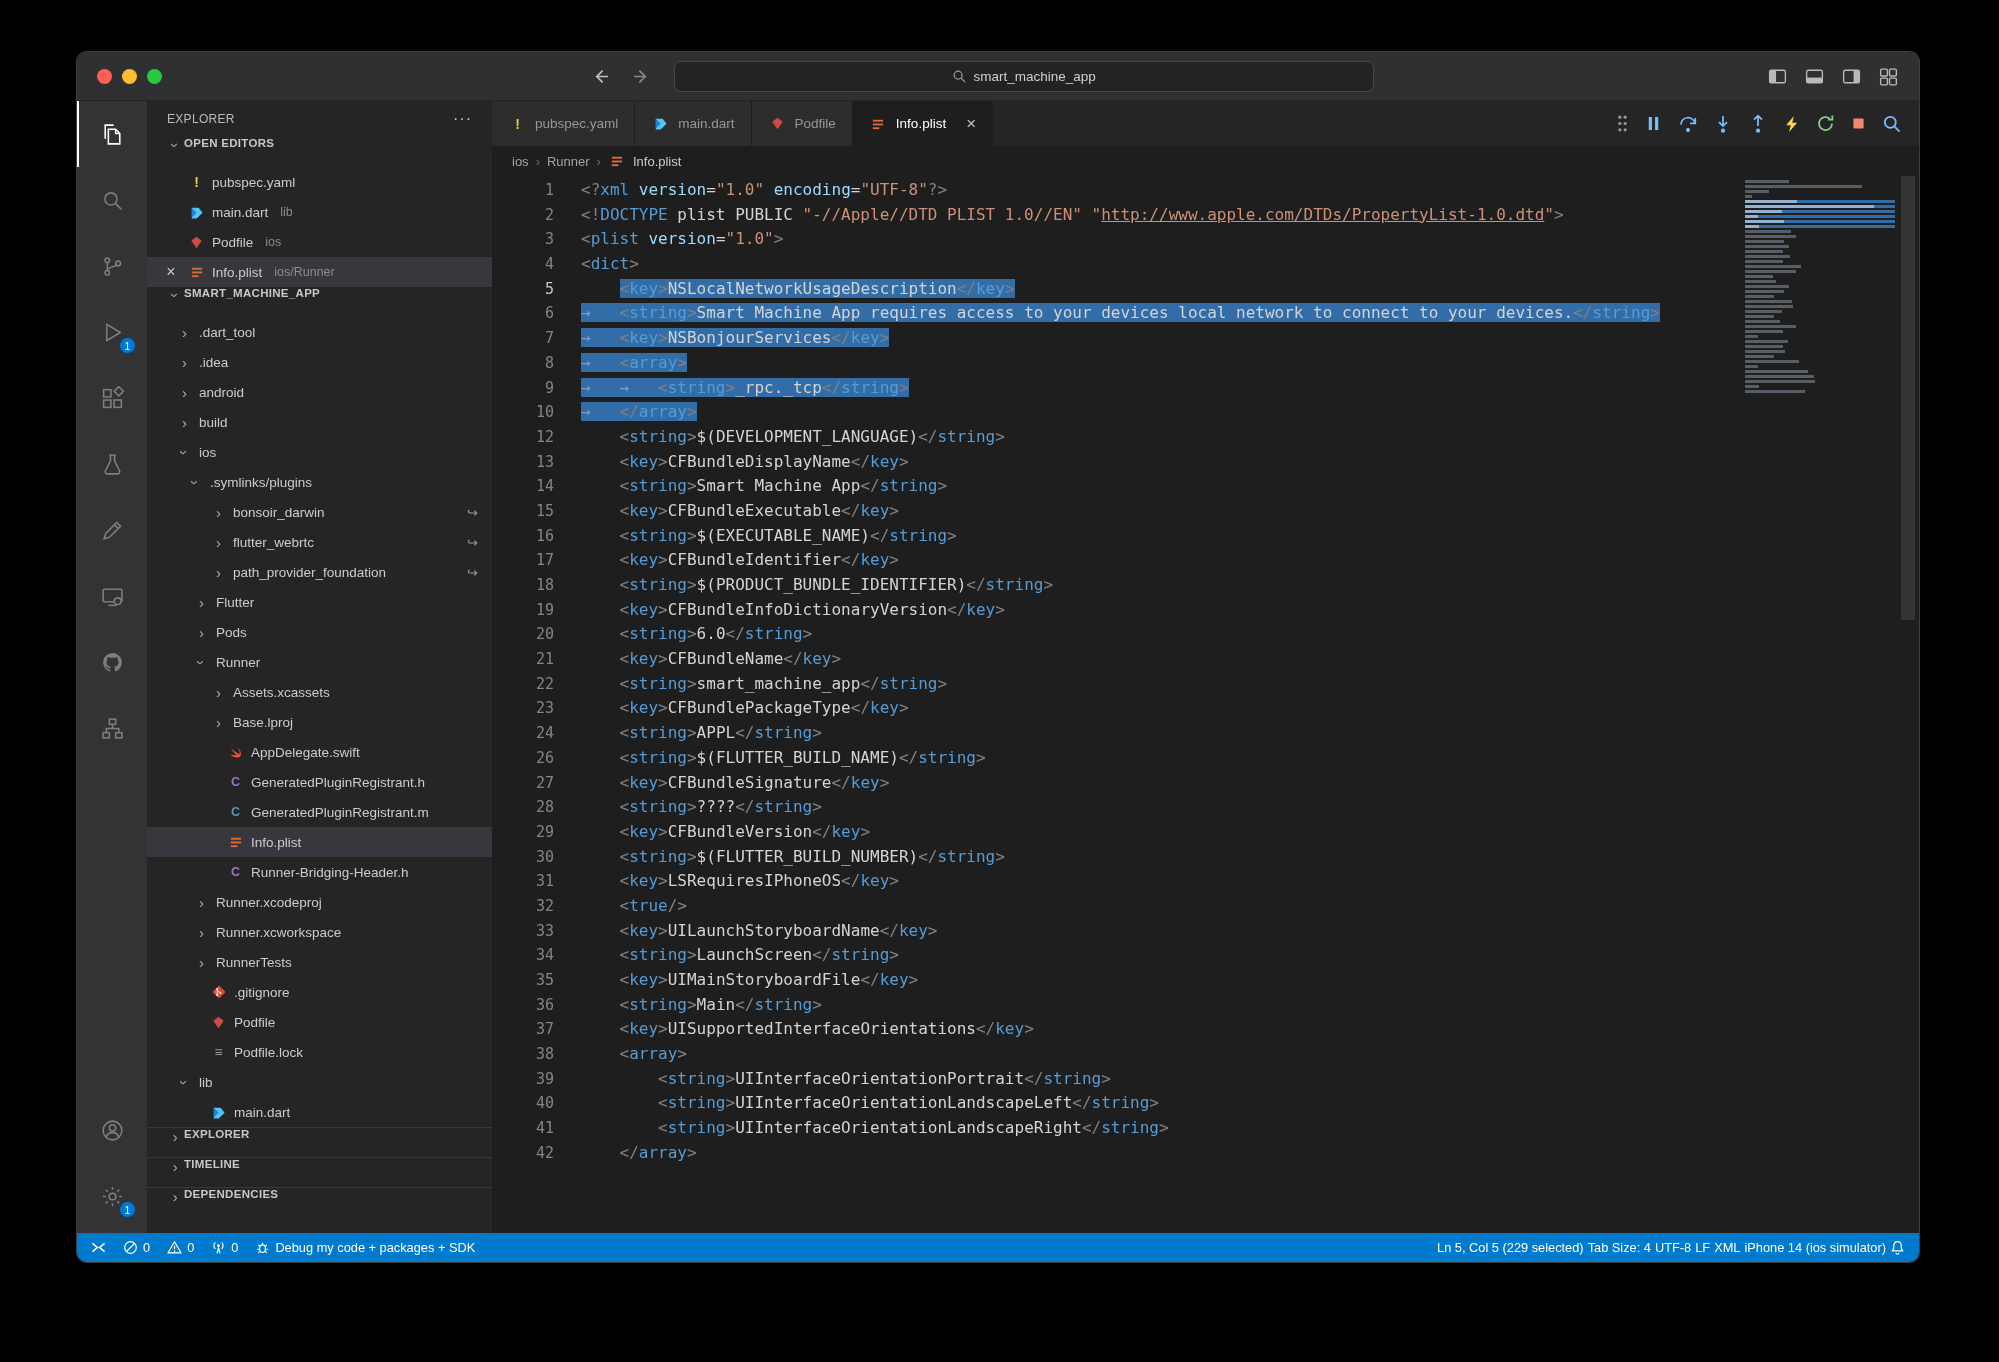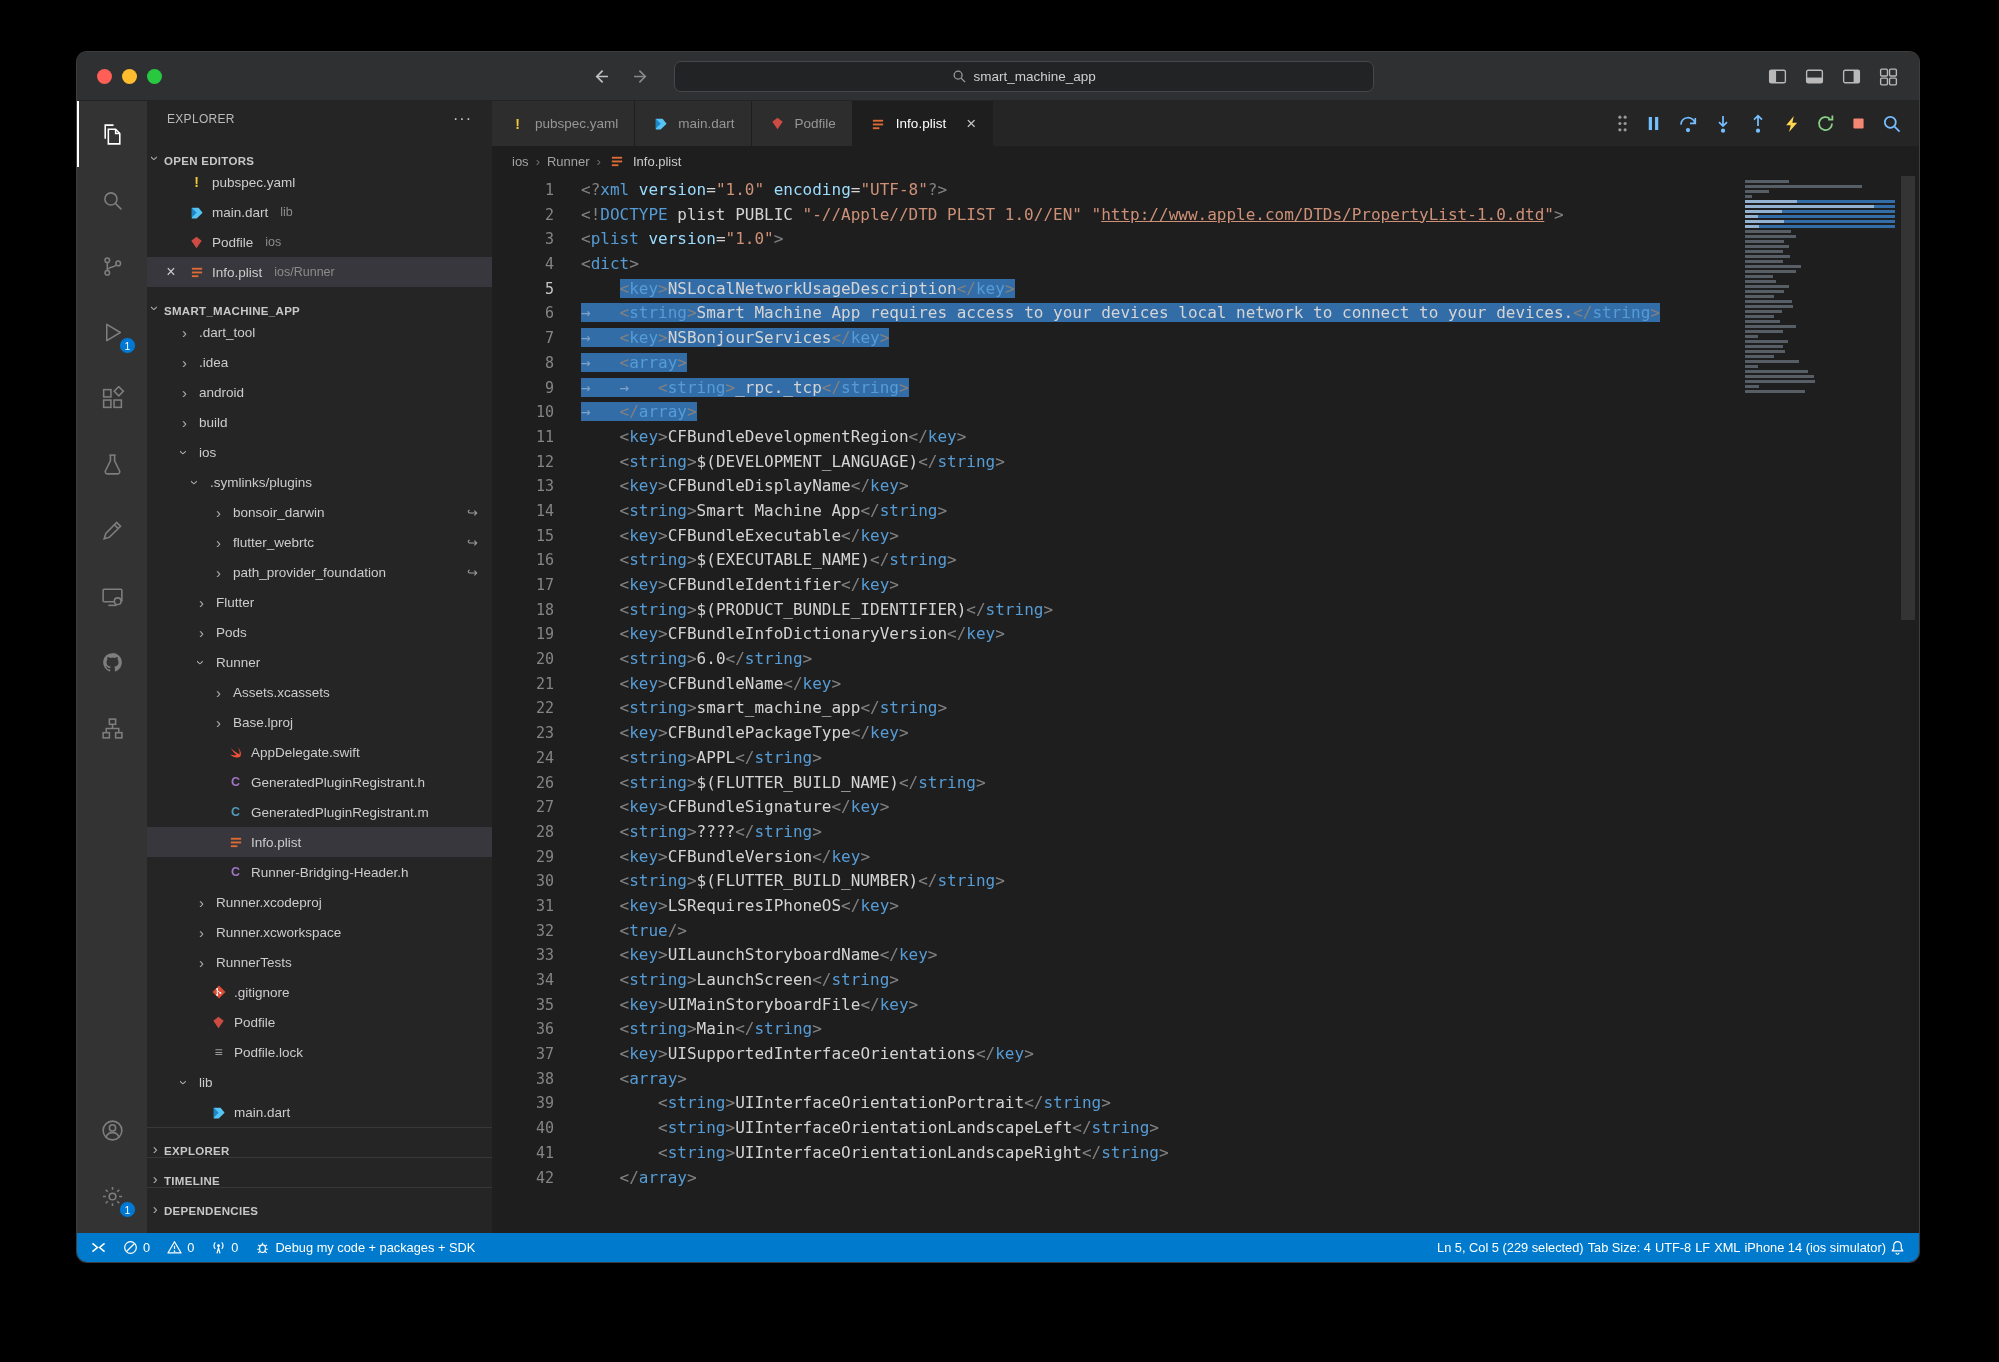--- a/index.html
+++ b/index.html
@@ -24,21 +24,21 @@
   .activitybar{width:70px;background:#333333;display:flex;flex-direction:column;flex:0 0 auto}
   .ab-item{height:66px;display:flex;align-items:center;justify-content:center;color:#7e7e7e;position:relative;cursor:pointer}
   .ab-item.active{color:#fff;box-shadow:inset 2px 0 0 #fff}
   .ab-badge{position:absolute;right:11px;bottom:11px;min-width:17px;height:17px;border-radius:9px;background:#0078d4;
     color:#fff;font-size:10.5px;display:flex;align-items:center;justify-content:center;border:1px solid #333}
   .ab-bottom{margin-top:auto;padding-bottom:4px}
   
   .sidebar{width:345px;background:#252526;display:flex;flex-direction:column;flex:0 0 auto;overflow:hidden;font-size:13.5px;color:#cccccc}
   .sb-title{height:36px;display:flex;align-items:center;padding:0 20px;font-size:12px;color:#bbbbbb;letter-spacing:.3px;flex:0 0 auto}
   .sb-title .dots{margin-left:auto;color:#c5c5c5;font-size:16px;letter-spacing:1px}
-  .sb-sec{height:30px;display:flex;align-items:flex-end;font-weight:bold;font-size:11.5px;color:#c8c8c8;padding:0 0;letter-spacing:.3px;flex:0 0 auto;cursor:pointer}
+  .sb-sec{height:30px;display:flex;align-items:flex-start;font-weight:bold;font-size:11.5px;color:#c8c8c8;padding:0 20px;letter-spacing:.3px;flex:0 0 auto;cursor:pointer}
   .sb-sec.bordered{border-top:1px solid rgba(128,128,128,.22)}
   .chev{display:inline-block;width:17px;text-align:center;color:#b0b0b0;font-size:15px;font-weight:normal;flex:0 0 auto}
   .chev.open{transform:rotate(90deg)}
   .chev-sp{display:inline-block;width:10px;flex:0 0 auto}
   .oe-row,.tree-row{height:30px;display:flex;align-items:center;gap:6px;cursor:pointer;white-space:nowrap;overflow:hidden}
   .oe-row{padding-left:14px}
   .selectedrow{background:#37373d}
   .oe-close{width:20px;color:#cccccc;font-size:16px;text-align:center;flex:0 0 auto}
   .detail{color:#8c8c8c;font-size:12.5px;margin-left:6px}
   .symarrow{margin-left:auto;margin-right:14px;color:#9a9a9a;font-size:13px}
@@ -584,21 +584,20 @@
             <div class="line"><span class="ln">1</span><span class="lc"><span class="tk-p">&lt;?</span><span class="tk-t">xml</span><span class="tk-w"> </span><span class="tk-a">version</span><span class="tk-w">=</span><span class="tk-s">"1.0"</span><span class="tk-w"> </span><span class="tk-a">encoding</span><span class="tk-w">=</span><span class="tk-s">"UTF-8"</span><span class="tk-p">?&gt;</span></span></div>
             <div class="line"><span class="ln">2</span><span class="lc"><span class="tk-p">&lt;!</span><span class="tk-t">DOCTYPE</span><span class="tk-w"> plist PUBLIC </span><span class="tk-s">"-//Apple//DTD PLIST 1.0//EN"</span><span class="tk-w"> </span><span class="tk-s">"</span><span class="tk-u">http://www.apple.com/DTDs/PropertyList-1.0.dtd</span><span class="tk-s">"</span><span class="tk-p">&gt;</span></span></div>
             <div class="line"><span class="ln">3</span><span class="lc"><span class="tk-p">&lt;</span><span class="tk-t">plist</span><span class="tk-w"> </span><span class="tk-a">version</span><span class="tk-w">=</span><span class="tk-s">"1.0"</span><span class="tk-p">&gt;</span></span></div>
             <div class="line"><span class="ln">4</span><span class="lc"><span class="tk-p">&lt;</span><span class="tk-t">dict</span><span class="tk-p">&gt;</span></span></div>
             <div class="line"><span class="ln active">5</span><span class="lc">    <span class="sel"><span class="tk-p">&lt;</span><span class="tk-t">key</span><span class="tk-p">&gt;</span><span class="tk-x">NSLocalNetworkUsageDescription</span><span class="tk-p">&lt;/</span><span class="tk-t">key</span><span class="tk-p">&gt;</span></span></span></div>
             <div class="line"><span class="ln">6</span><span class="lc"><span class="sel"><span class="ws">→   </span><span class="tk-p">&lt;</span><span class="tk-t">string</span><span class="tk-p">&gt;</span><span class="tk-x">Smart Machine App requires access to your devices local network to connect to your devices.</span><span class="tk-p">&lt;/</span><span class="tk-t">string</span><span class="tk-p">&gt;</span></span></span></div>
             <div class="line"><span class="ln">7</span><span class="lc"><span class="sel"><span class="ws">→   </span><span class="tk-p">&lt;</span><span class="tk-t">key</span><span class="tk-p">&gt;</span><span class="tk-x">NSBonjourServices</span><span class="tk-p">&lt;/</span><span class="tk-t">key</span><span class="tk-p">&gt;</span></span></span></div>
             <div class="line"><span class="ln">8</span><span class="lc"><span class="sel"><span class="ws">→   </span><span class="tk-p">&lt;</span><span class="tk-t">array</span><span class="tk-p">&gt;</span></span></span></div>
             <div class="line"><span class="ln">9</span><span class="lc"><span class="sel"><span class="ws">→   </span><span class="ws">→   </span><span class="tk-p">&lt;</span><span class="tk-t">string</span><span class="tk-p">&gt;</span><span class="tk-x">_rpc._tcp</span><span class="tk-p">&lt;/</span><span class="tk-t">string</span><span class="tk-p">&gt;</span></span></span></div>
             <div class="line"><span class="ln">10</span><span class="lc"><span class="sel"><span class="ws">→   </span><span class="tk-p">&lt;/</span><span class="tk-t">array</span><span class="tk-p">&gt;</span></span></span></div>
-            <div class="line"><span class="ln">11</span><span class="lc">    <span class="tk-p">&lt;</span><span class="tk-t">key</span><span class="tk-p">&gt;</span><span class="tk-x">CFBundleDevelopmentRegion</span><span class="tk-p">&lt;/</span><span class="tk-t">key</span><span class="tk-p">&gt;</span></span></div>
             <div class="line"><span class="ln">12</span><span class="lc">    <span class="tk-p">&lt;</span><span class="tk-t">string</span><span class="tk-p">&gt;</span><span class="tk-x">$(DEVELOPMENT_LANGUAGE)</span><span class="tk-p">&lt;/</span><span class="tk-t">string</span><span class="tk-p">&gt;</span></span></div>
             <div class="line"><span class="ln">13</span><span class="lc">    <span class="tk-p">&lt;</span><span class="tk-t">key</span><span class="tk-p">&gt;</span><span class="tk-x">CFBundleDisplayName</span><span class="tk-p">&lt;/</span><span class="tk-t">key</span><span class="tk-p">&gt;</span></span></div>
             <div class="line"><span class="ln">14</span><span class="lc">    <span class="tk-p">&lt;</span><span class="tk-t">string</span><span class="tk-p">&gt;</span><span class="tk-x">Smart Machine App</span><span class="tk-p">&lt;/</span><span class="tk-t">string</span><span class="tk-p">&gt;</span></span></div>
             <div class="line"><span class="ln">15</span><span class="lc">    <span class="tk-p">&lt;</span><span class="tk-t">key</span><span class="tk-p">&gt;</span><span class="tk-x">CFBundleExecutable</span><span class="tk-p">&lt;/</span><span class="tk-t">key</span><span class="tk-p">&gt;</span></span></div>
             <div class="line"><span class="ln">16</span><span class="lc">    <span class="tk-p">&lt;</span><span class="tk-t">string</span><span class="tk-p">&gt;</span><span class="tk-x">$(EXECUTABLE_NAME)</span><span class="tk-p">&lt;/</span><span class="tk-t">string</span><span class="tk-p">&gt;</span></span></div>
             <div class="line"><span class="ln">17</span><span class="lc">    <span class="tk-p">&lt;</span><span class="tk-t">key</span><span class="tk-p">&gt;</span><span class="tk-x">CFBundleIdentifier</span><span class="tk-p">&lt;/</span><span class="tk-t">key</span><span class="tk-p">&gt;</span></span></div>
             <div class="line"><span class="ln">18</span><span class="lc">    <span class="tk-p">&lt;</span><span class="tk-t">string</span><span class="tk-p">&gt;</span><span class="tk-x">$(PRODUCT_BUNDLE_IDENTIFIER)</span><span class="tk-p">&lt;/</span><span class="tk-t">string</span><span class="tk-p">&gt;</span></span></div>
             <div class="line"><span class="ln">19</span><span class="lc">    <span class="tk-p">&lt;</span><span class="tk-t">key</span><span class="tk-p">&gt;</span><span class="tk-x">CFBundleInfoDictionaryVersion</span><span class="tk-p">&lt;/</span><span class="tk-t">key</span><span class="tk-p">&gt;</span></span></div>
             <div class="line"><span class="ln">20</span><span class="lc">    <span class="tk-p">&lt;</span><span class="tk-t">string</span><span class="tk-p">&gt;</span><span class="tk-x">6.0</span><span class="tk-p">&lt;/</span><span class="tk-t">string</span><span class="tk-p">&gt;</span></span></div>
             <div class="line"><span class="ln">21</span><span class="lc">    <span class="tk-p">&lt;</span><span class="tk-t">key</span><span class="tk-p">&gt;</span><span class="tk-x">CFBundleName</span><span class="tk-p">&lt;/</span><span class="tk-t">key</span><span class="tk-p">&gt;</span></span></div>

